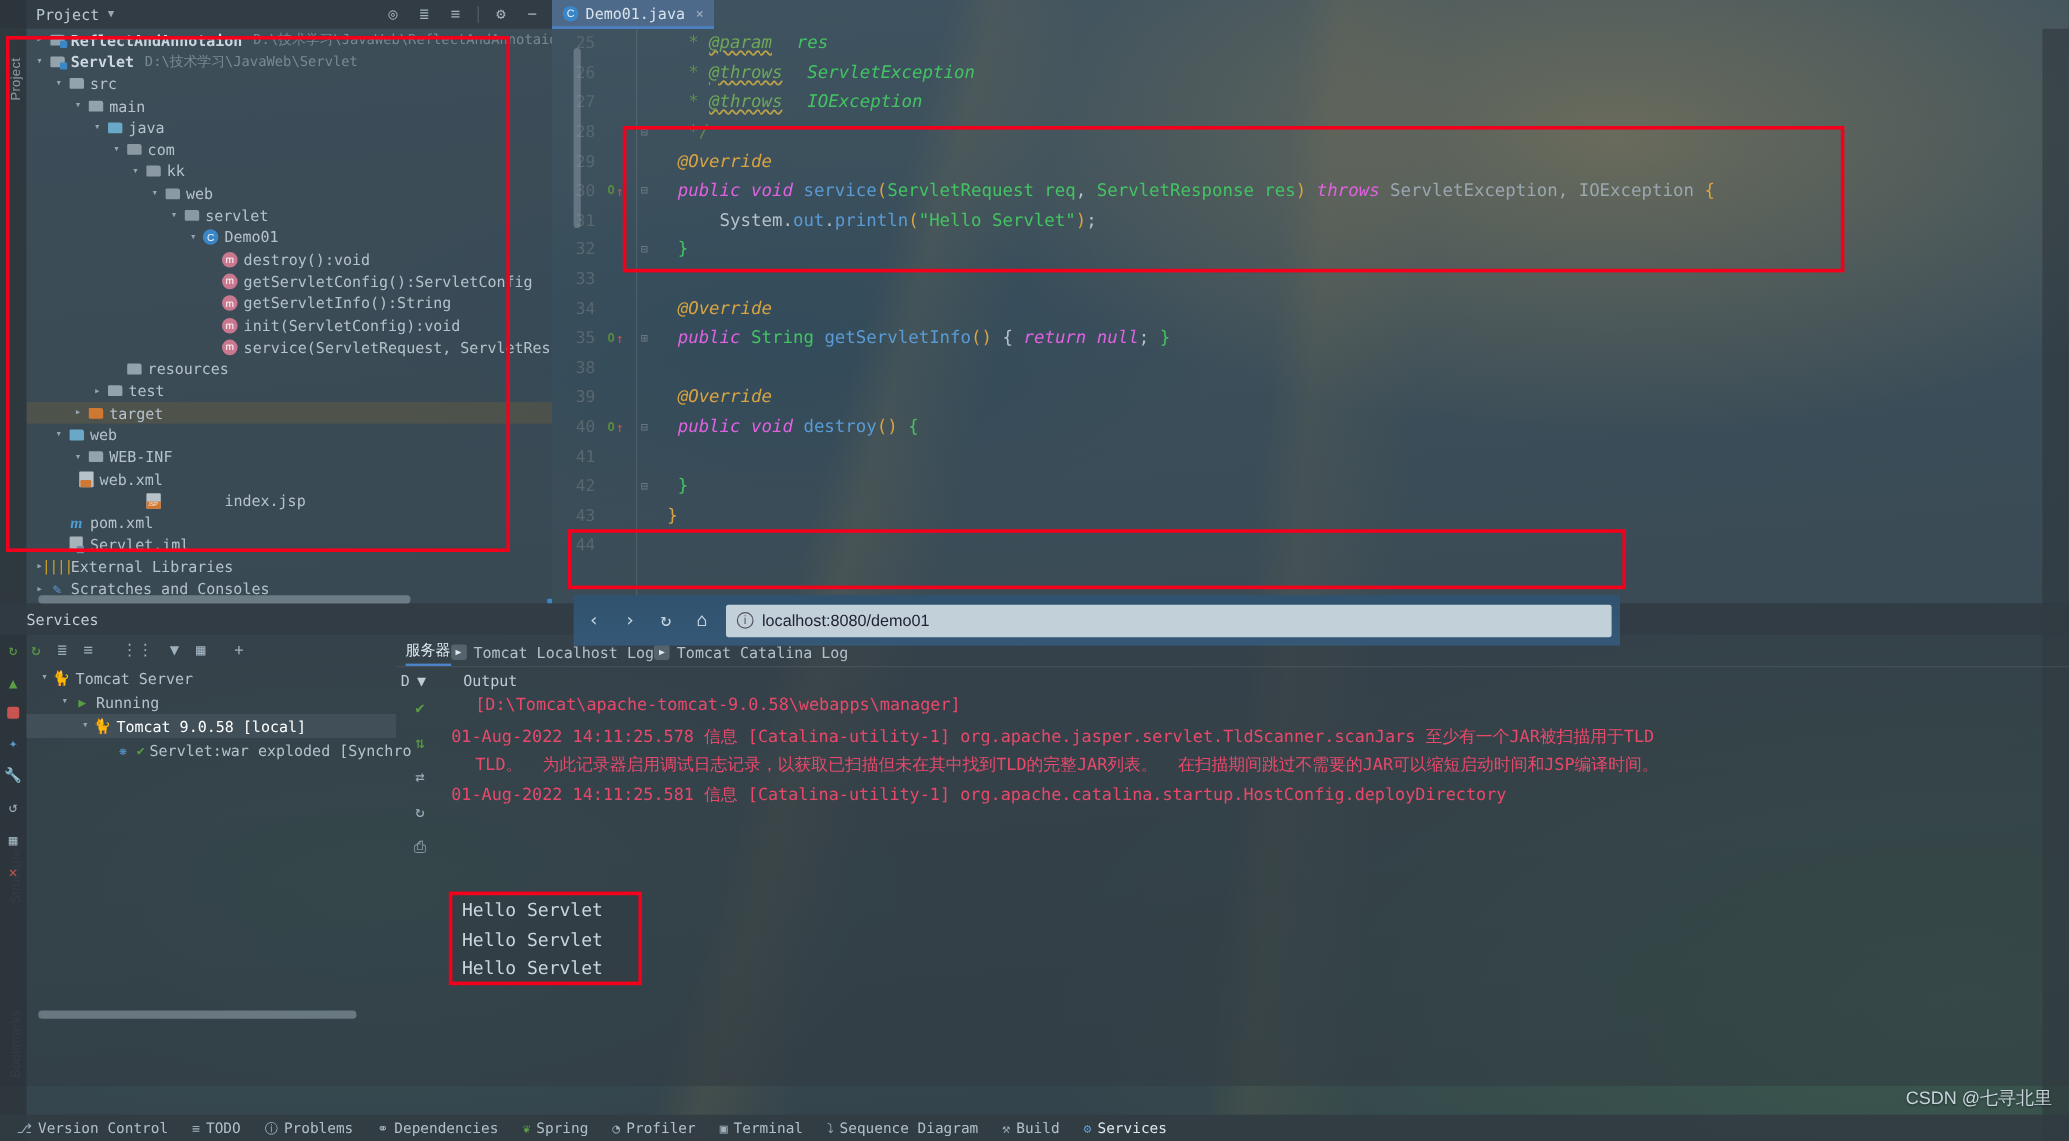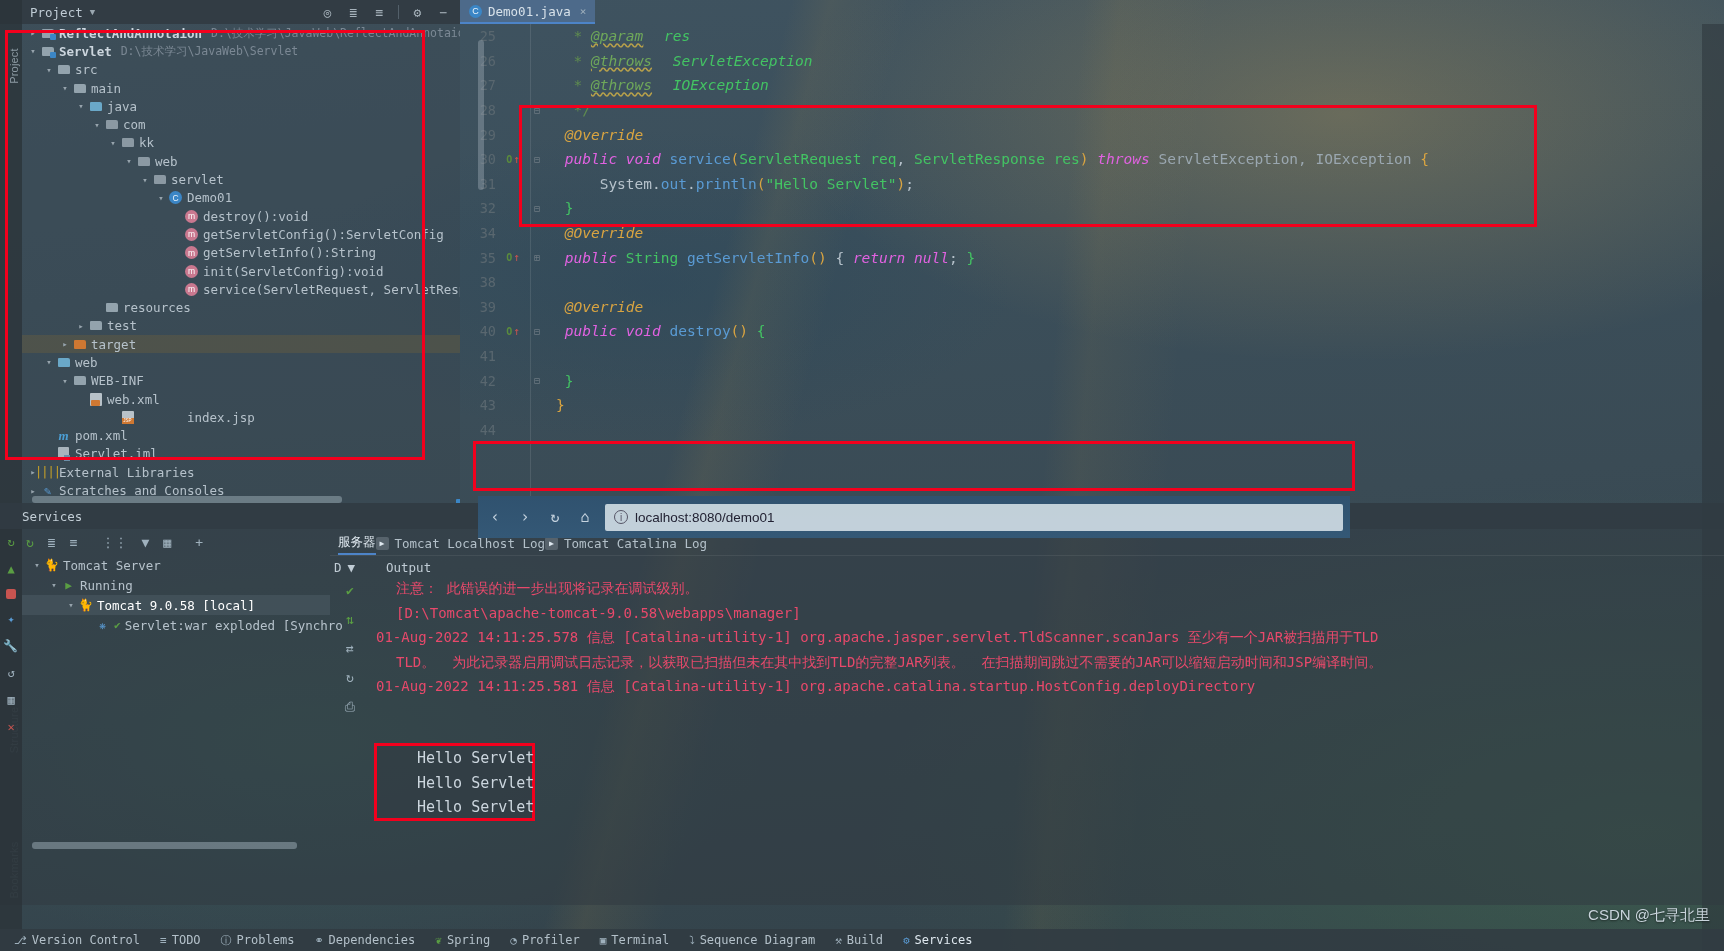--- a/index.html
+++ b/index.html
@@ -189,21 +189,21 @@
     font-family:"DejaVu Sans Mono","Liberation Mono",monospace; }
   .logline.indent{ padding-left:20px; }
 
   
   #hello-box{
     position:absolute; left:374px; top:743px; width:161px; height:78px; z-index:25;
     border:3px solid #f3001d; background:rgba(49,59,66,.55);
     padding:3px 0 0 8px;
   }
   .hello{ height:24.6px; font-size:15px; color:#ccd6de;
-    font-family:"DejaVu Sans Mono","Liberation Mono",monospace; white-space:pre;margin-left:32px;}
+    font-family:"DejaVu Sans Mono","Liberation Mono",monospace; white-space:pre;}
 
   
   #statusbar{
     position:absolute; left:0; bottom:0; width:1724px; height:22px; z-index:30;
     background:rgba(49,59,66,.88); display:flex; align-items:center;
     font-size:12px; color:#b3c0c9; padding-left:4px;
   }
   .sbitem{ display:flex; align-items:center; gap:5px; padding:0 10px; }
   .sbitem.active{ color:#dfe8ef; }
   .sbi{ font-size:11px; color:#9fb1bd; }
@@ -386,21 +386,21 @@
       </span>
       <span>web</span>
     </div>
     <div class="tnode" style="padding-left: 36px;">
       <span class="tw">▾</span>
       <span class="ficon">
         <span class="fold"></span>
       </span>
       <span>WEB-INF</span>
     </div>
-    <div class="tnode" style="padding-left: 52px;">
+    <div class="tnode" style="padding-left: 28px;">
       <span class="tw"></span>
       <span class="ficon">
         <span class="xmlic"></span>
       </span>
       <span>web.xml</span>
     </div>
     <div class="tnode" style="padding-left: 36px; gap: 48px;">
       <span class="tw"></span>
       <span class="ficon">
         <span class="jspic"></span>
@@ -439,20 +439,21 @@
 
 <div id="editor">
     <div class="codeline"><span class="lnum">25</span><span class="gmark"></span><span class="fold-m"></span><span class="ctext"><span class="cmt">  * </span><span class="cmt-tag">@param</span><span class="cmt-type"> res</span></span></div>
     <div class="codeline"><span class="lnum">26</span><span class="gmark"></span><span class="fold-m"></span><span class="ctext"><span class="cmt">  * </span><span class="cmt-tag">@throws</span><span class="cmt-type"> ServletException</span></span></div>
     <div class="codeline"><span class="lnum">27</span><span class="gmark"></span><span class="fold-m"></span><span class="ctext"><span class="cmt">  * </span><span class="cmt-tag">@throws</span><span class="cmt-type"> IOException</span></span></div>
     <div class="codeline"><span class="lnum">28</span><span class="gmark"></span><span class="fold-m">⊟</span><span class="ctext"><span class="cmt">  */</span></span></div>
     <div class="codeline"><span class="lnum">29</span><span class="gmark"></span><span class="fold-m"></span><span class="ctext"><span class="ann"> @Override</span></span></div>
     <div class="codeline"><span class="lnum">30</span><span class="gmark"><span class="ovr">O</span><span class="arrow-up">↑</span></span><span class="fold-m">⊟</span><span class="ctext"><span class="pun"> </span><span class="kw-it">public void</span><span class="pun"> </span><span class="mth">service</span><span class="ylw">(</span><span class="typ">ServletRequest req</span><span class="pun">, </span><span class="typ">ServletResponse res</span><span class="ylw">) </span><span class="kw-it">throws</span><span class="gray"> ServletException, IOException </span><span class="ylw">{</span></span></div>
     <div class="codeline"><span class="lnum">31</span><span class="gmark"></span><span class="fold-m"></span><span class="ctext"><span class="pun">     System</span><span class="pun">.</span><span class="mth">out</span><span class="pun">.</span><span class="mth">println</span><span class="ylw">(</span><span class="str">"Hello Servlet"</span><span class="ylw">)</span><span class="pun">;</span></span></div>
     <div class="codeline"><span class="lnum">32</span><span class="gmark"></span><span class="fold-m">⊟</span><span class="ctext"><span class="typ"> }</span></span></div>
+    <div class="codeline"><span class="lnum">33</span><span class="gmark"></span><span class="fold-m"></span><span class="ctext"><span class="pun"></span></span></div>
     <div class="codeline"><span class="lnum">34</span><span class="gmark"></span><span class="fold-m"></span><span class="ctext"><span class="ann"> @Override</span></span></div>
     <div class="codeline"><span class="lnum">35</span><span class="gmark"><span class="ovr">O</span><span class="arrow-up">↑</span></span><span class="fold-m">⊞</span><span class="ctext"><span class="pun"> </span><span class="kw-it">public</span><span class="pun"> </span><span class="typ">String</span><span class="pun"> </span><span class="mth">getServletInfo</span><span class="ylw">()</span><span class="pun"> { </span><span class="kw-it">return null</span><span class="pun">; </span><span class="typ">}</span></span></div>
     <div class="codeline"><span class="lnum">38</span><span class="gmark"></span><span class="fold-m"></span><span class="ctext"><span class="pun"></span></span></div>
     <div class="codeline"><span class="lnum">39</span><span class="gmark"></span><span class="fold-m"></span><span class="ctext"><span class="ann"> @Override</span></span></div>
     <div class="codeline"><span class="lnum">40</span><span class="gmark"><span class="ovr">O</span><span class="arrow-up">↑</span></span><span class="fold-m">⊟</span><span class="ctext"><span class="pun"> </span><span class="kw-it">public void</span><span class="pun"> </span><span class="mth">destroy</span><span class="ylw">() </span><span class="typ">{</span></span></div>
     <div class="codeline"><span class="lnum">41</span><span class="gmark"></span><span class="fold-m"></span><span class="ctext"><span class="pun"></span></span></div>
     <div class="codeline"><span class="lnum">42</span><span class="gmark"></span><span class="fold-m">⊟</span><span class="ctext"><span class="typ"> }</span></span></div>
     <div class="codeline"><span class="lnum">43</span><span class="gmark"></span><span class="fold-m"></span><span class="ctext"><span class="ylw">}</span></span></div>
     <div class="codeline"><span class="lnum">44</span><span class="gmark"></span><span class="fold-m"></span><span class="ctext"><span class="pun"></span></span></div>
   </div>
@@ -549,21 +550,20 @@
       </div>
       <div id="log-area">
         <div id="log-gutter">
           <span class="lg" style="color:#5a9e43">✔</span>
           <span class="lg" style="color:#5a9e43">⇅</span>
           <span class="lg" style="color:#9fb1bd">⇄</span>
           <span class="lg" style="color:#9fb1bd">↻</span>
           <span class="lg" style="color:#9fb1bd">⎙</span>
         </div>
         <div id="log-text">
-            <div class="logline indent">注意： 此错误的进一步出现将记录在调试级别。</div>
             <div class="logline indent">[D:\Tomcat\apache-tomcat-9.0.58\webapps\manager]</div>
             <div class="logline">01-Aug-2022 14:11:25.578 信息 [Catalina-utility-1] org.apache.jasper.servlet.TldScanner.scanJars 至少有一个JAR被扫描用于TLD</div>
             <div class="logline indent">TLD。  为此记录器启用调试日志记录，以获取已扫描但未在其中找到TLD的完整JAR列表。  在扫描期间跳过不需要的JAR可以缩短启动时间和JSP编译时间。</div>
             <div class="logline">01-Aug-2022 14:11:25.581 信息 [Catalina-utility-1] org.apache.catalina.startup.HostConfig.deployDirectory</div>
           </div>
       </div>
     </div>
   </div>
 </div>
 

